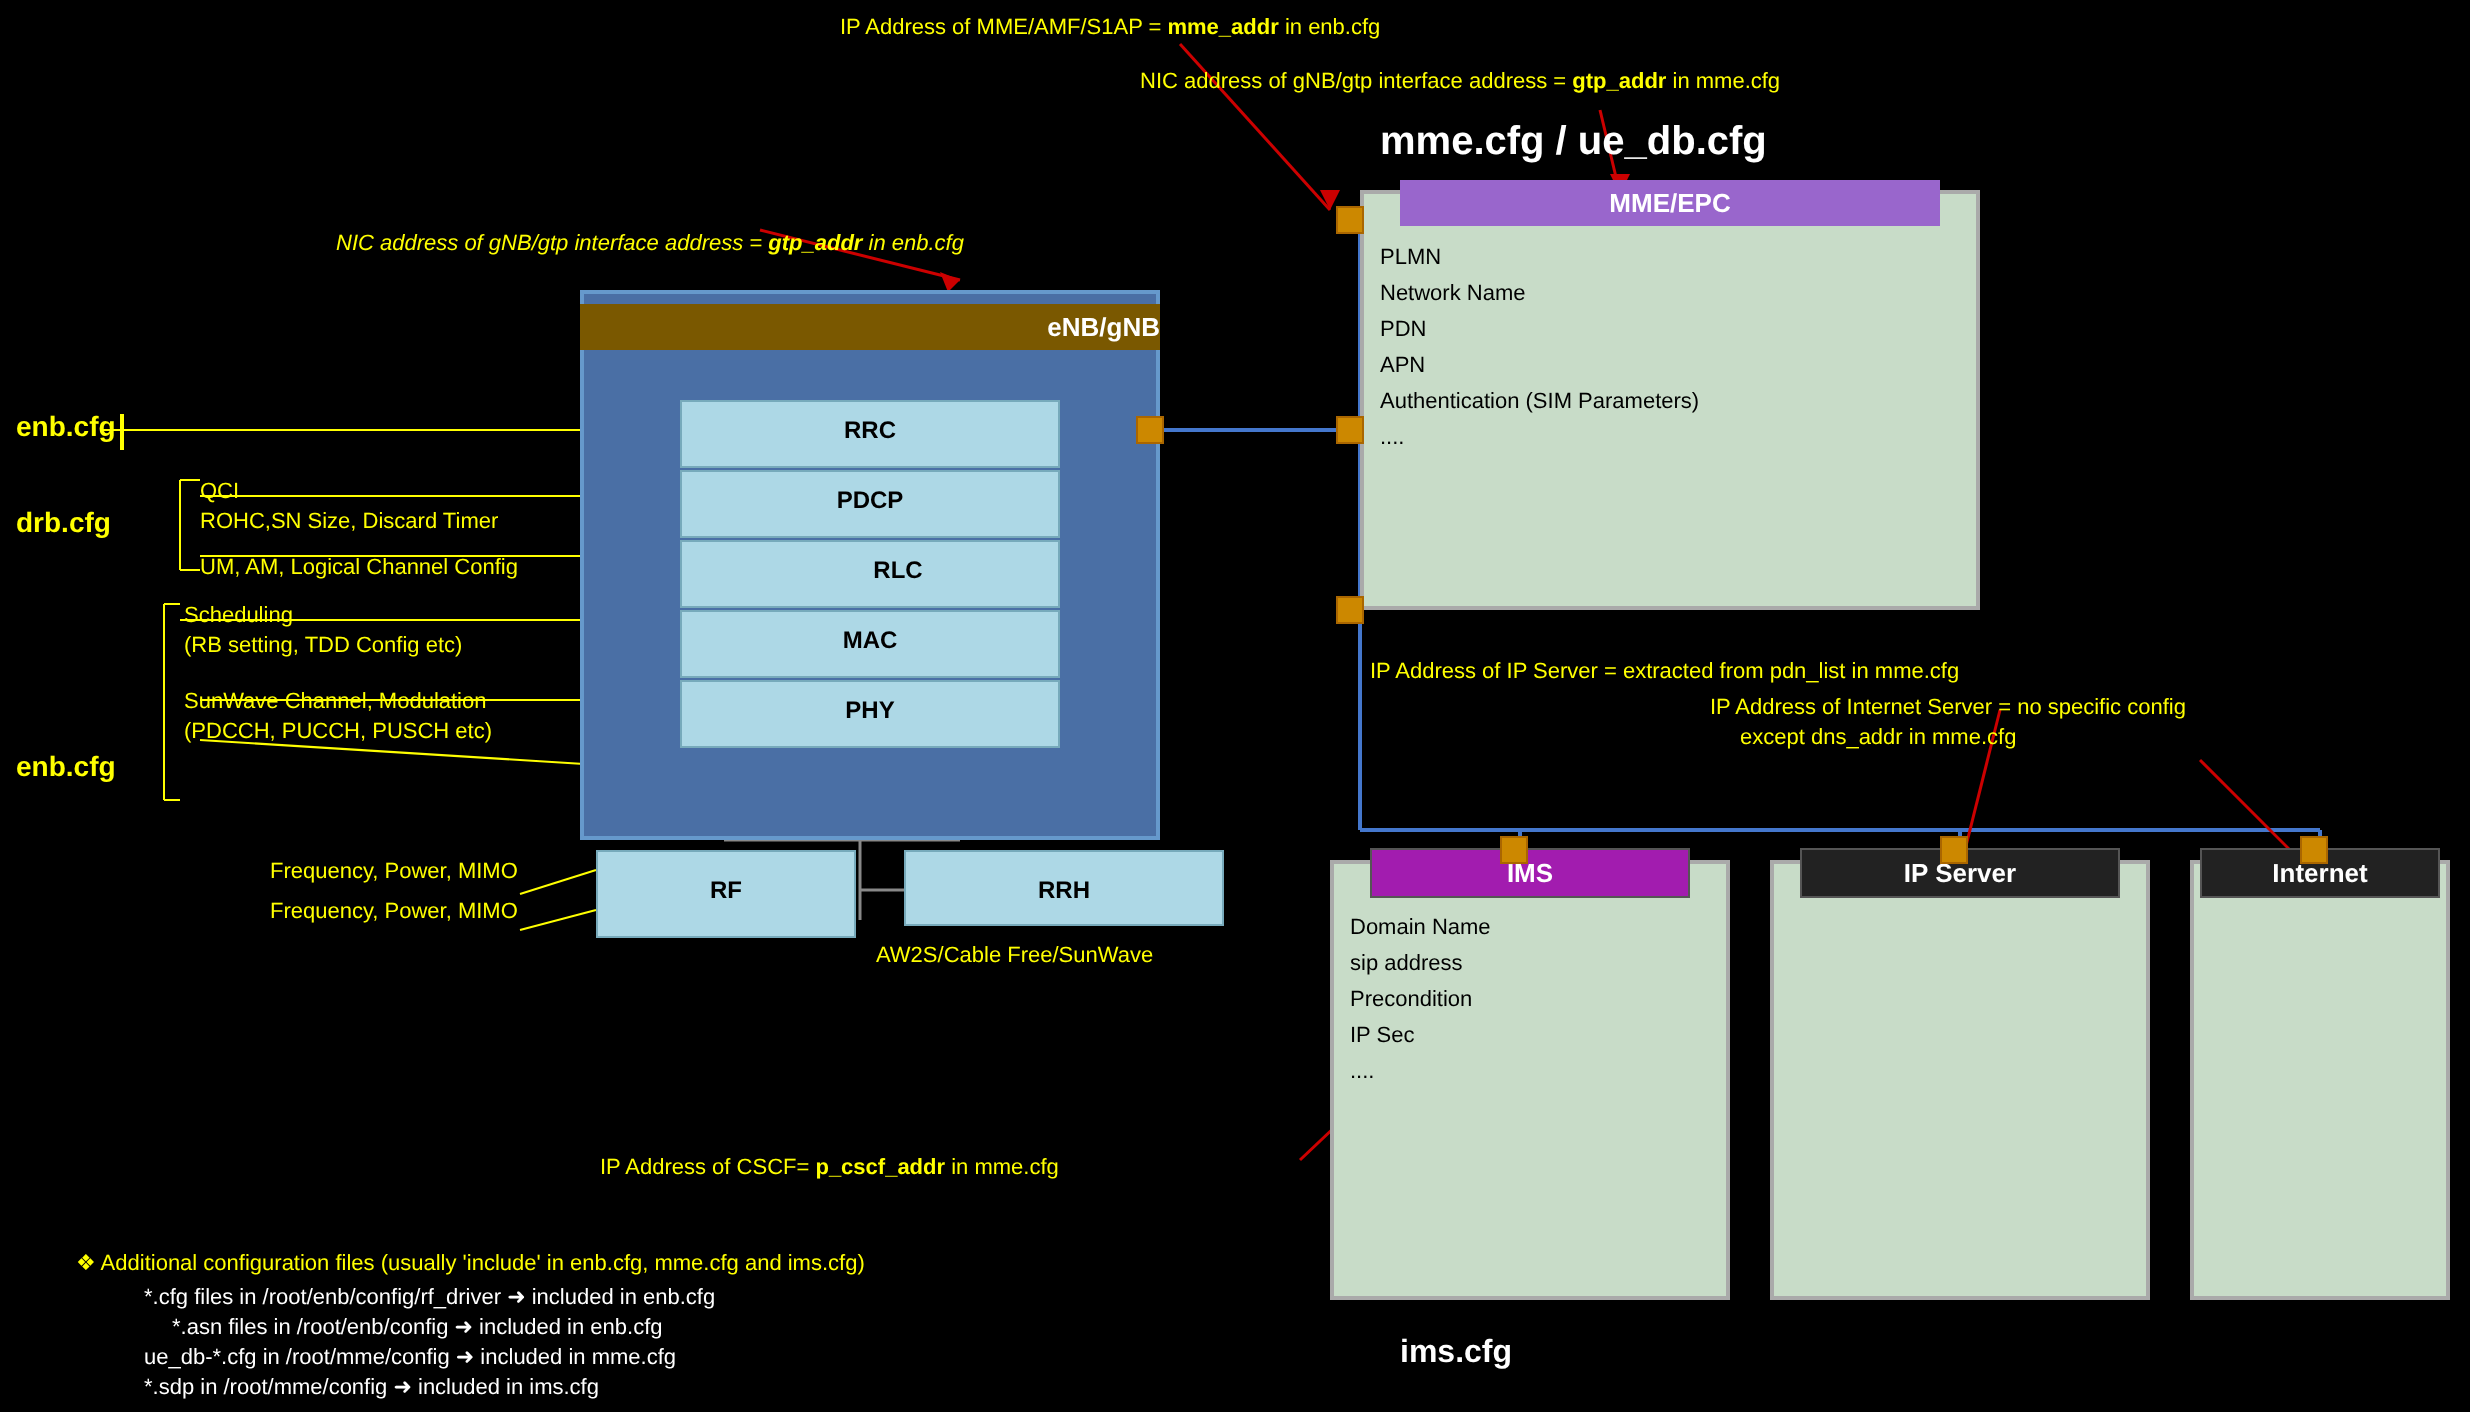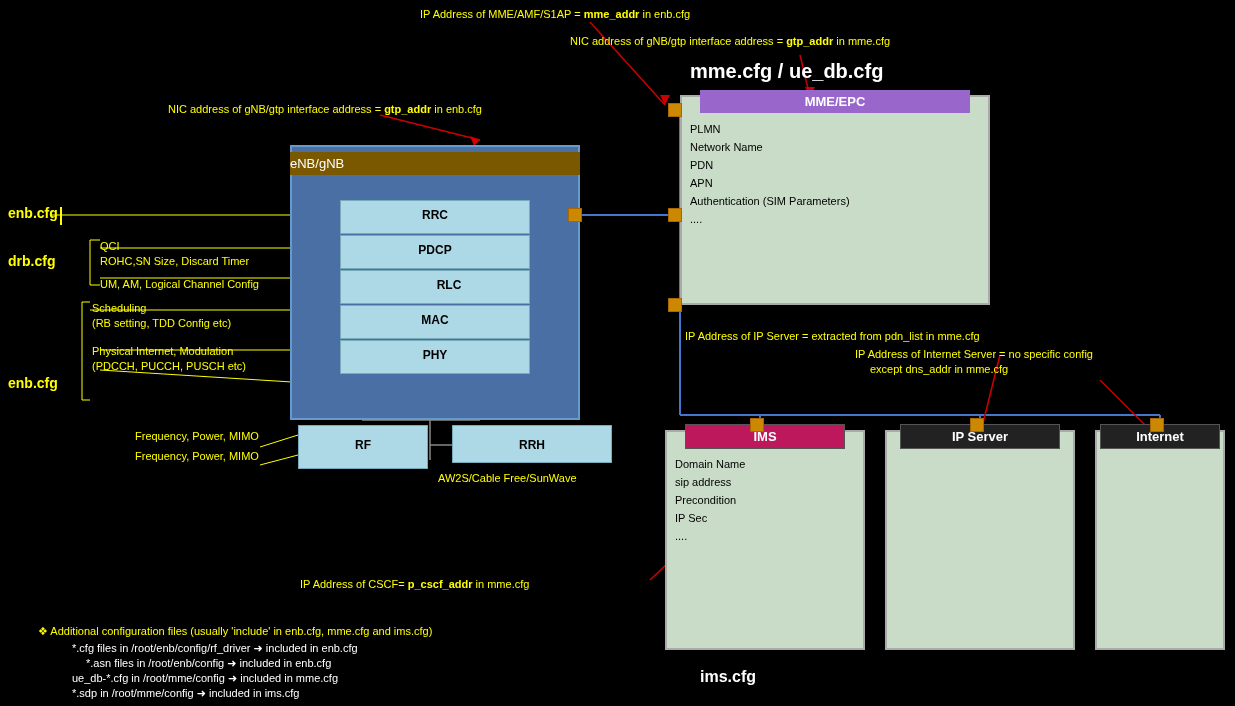--- a/index.html
+++ b/index.html
@@ -30,24 +30,24 @@
       width: 290px;
       height: 275px;
       background: #4a6fa5;
       border: 2px solid #6699cc;
     }
     .enb-title {
       position: absolute;
       left: 290px;
       top: 152px;
       width: 290px;
-      text-align: left;
+      text-align: right;
       background: #7a5800;
       color: #fff;
-      font-weight: normal;
+      font-weight: bold;
       font-size: 13px;
       padding: 4px 0;
     }
     .layer-btn {
       position: absolute;
       left: 340px;
       width: 190px;
       height: 34px;
       background: #add8e6;
       border: 1px solid #7ab;
@@ -96,21 +96,21 @@
       height: 220px;
       background: #c8dcc8;
       border: 2px solid #aaa;
     }
     .ims-title {
       position: absolute;
       left: 685px;
       top: 424px;
       width: 160px;
       text-align: center;
-      background: #be185d;
+      background: #a21caf;
       color: #fff;
       font-weight: bold;
       font-size: 13px;
       padding: 4px 0;
       border: 1px solid #555;
     }
     .ims-content {
       position: absolute;
       left: 675px;
       top: 455px;
@@ -290,21 +290,21 @@
   </div>
 
   <div class="label yellow" style="top:35px; left:570px;">
     NIC address of gNB/gtp interface address = <span class="bold">gtp_addr</span> in mme.cfg
   </div>
 
   <div class="label white bold" style="top:60px; left:690px; font-size:20px;">
     mme.cfg / ue_db.cfg
   </div>
 
-  <div class="label yellow" style="top:103px; left:168px;">
+  <div class="label yellow" style="top:116px; left:168px;font-style:italic;">
     NIC address of gNB/gtp interface address = <span class="bold">gtp_addr</span> in enb.cfg
   </div>
 
   <div class="label yellow bold" style="top:205px; left:8px; font-size:14px;">
     enb.cfg
   </div>
   <div class="label yellow" style="top:207px; left:60px; width:2px; height:18px; background:#ffff00;"></div>
 
   <div class="label yellow bold" style="top:253px; left:8px; font-size:14px;">
     drb.cfg
@@ -315,21 +315,21 @@
 
   <div class="label yellow" style="top:278px; left:100px;">UM, AM, Logical Channel Config</div>
 
   <div class="label yellow bold" style="top:375px; left:8px; font-size:14px;">
     enb.cfg
   </div>
 
   <div class="label yellow" style="top:302px; left:92px;">Scheduling</div>
   <div class="label yellow" style="top:317px; left:92px;">(RB setting, TDD Config etc)</div>
 
-  <div class="label yellow" style="top:345px; left:92px;">Physical Internet, Modulation</div>
+  <div class="label yellow" style="top:345px; left:92px;">SunWave Channel, Modulation</div>
   <div class="label yellow" style="top:360px; left:92px;">(PDCCH, PUCCH, PUSCH etc)</div>
 
   <div class="label yellow" style="top:430px; left:135px;">Frequency, Power, MIMO</div>
   <div class="label yellow" style="top:450px; left:135px;">Frequency, Power, MIMO</div>
 
   <div class="label white" style="top:405px; left:518px;">CPRI</div>
 
   <div class="label yellow" style="top:472px; left:438px;">AW2S/Cable Free/SunWave</div>
 
   <div class="enb-box"></div>

